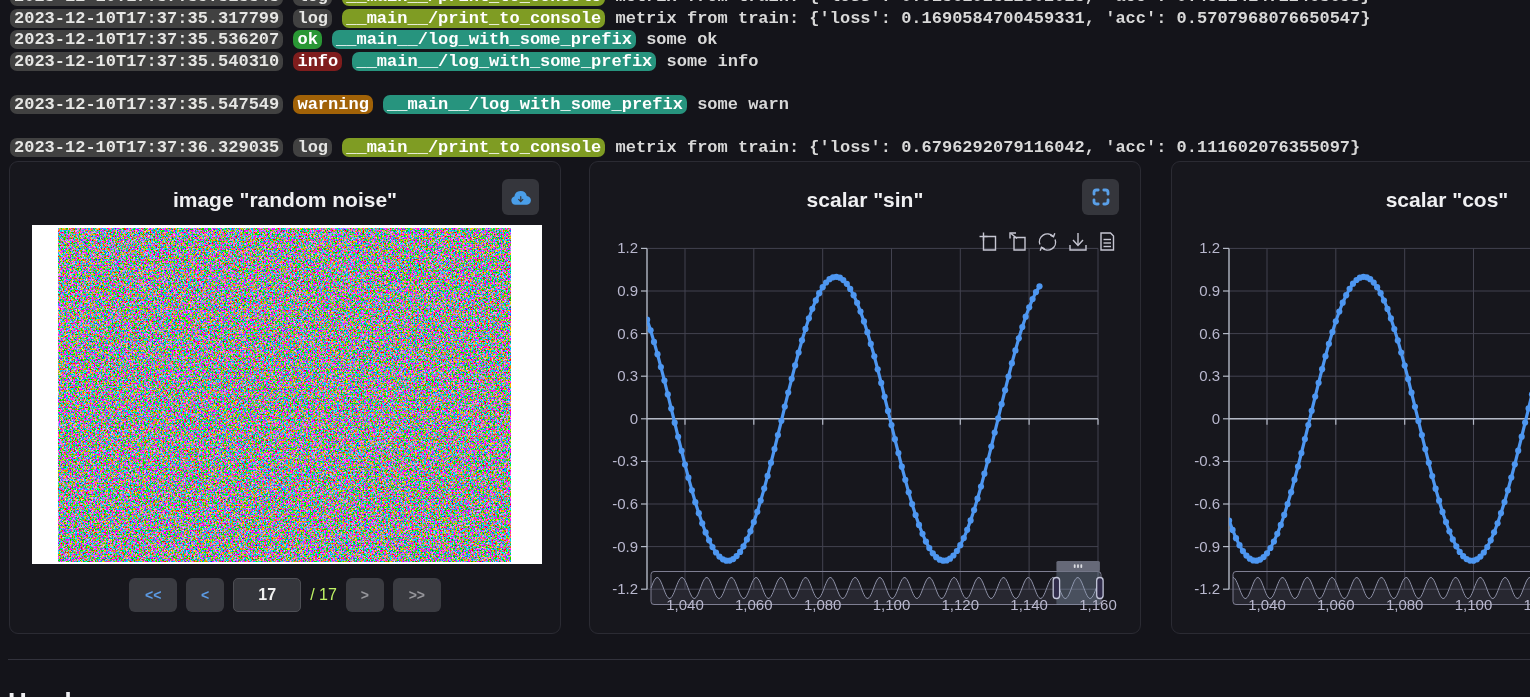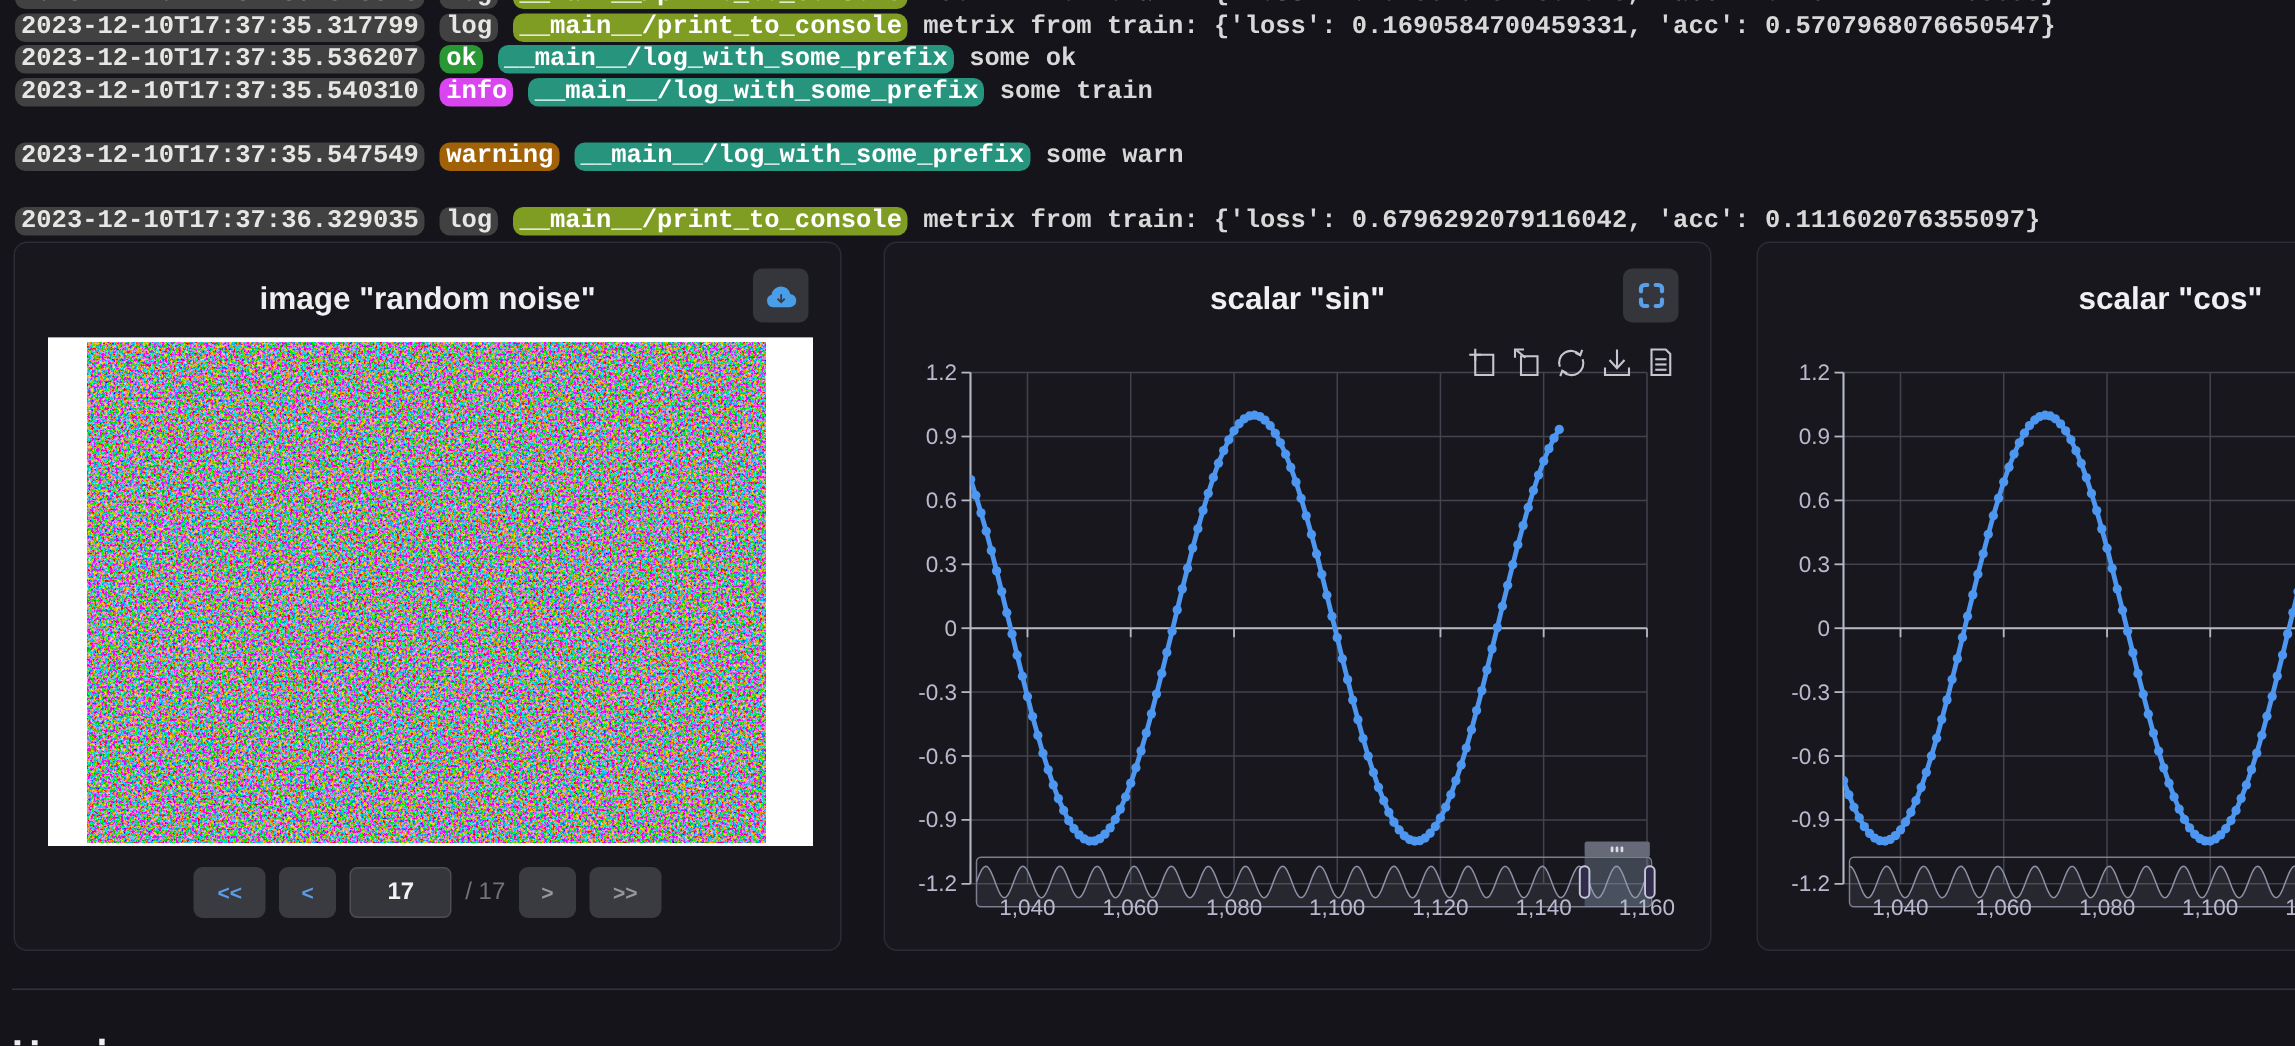--- a/index.html
+++ b/index.html
@@ -1,45 +1,45 @@
 <!DOCTYPE html>
 <html><head><meta charset="utf-8"><style>
 *{margin:0;padding:0;box-sizing:border-box}
 html,body{background:#14141a}
 #root{position:relative;width:1530px;height:697px;background:#14141a;overflow:hidden;font-family:"Liberation Sans",sans-serif}
 .ll{position:absolute;left:10px;white-space:pre;font-family:"Liberation Mono",monospace;font-size:17px;font-weight:bold;line-height:21.5px;color:#d8d8d8}
 .b{padding:0 4px;border-radius:7px;color:#fff}
 .ts{background:#414141;color:#e6e6e4}
 .lvl-log{background:#414141;color:#e6e6e4}
 .lvl-ok{background:#2a9735}
-.lvl-info{background:#d946ef}
+.lvl-info{background:#7f1d1d}
 .lvl-dbg{background:#6f2bba}
 .lvl-warn{background:#a16207}
 .lvl-err{background:#b52622}
 .src-g{background:#7f9c23}
 .src-t{background:#27947e}
 .msg{color:#d8d8d8}
 .card{position:absolute;top:161px;width:552px;height:473px;background:#17171d;border:1px solid #2b2b33;border-radius:9px}
 .ctitle{position:absolute;top:26px;left:0;width:100%;text-align:center;font-size:21px;font-weight:bold;color:#f0f0f2}
 .cbtn{position:absolute;top:17px;right:21px;width:37px;height:36px;background:#35363c;border-radius:6px;display:flex;align-items:center;justify-content:center}
 .imgwrap{position:absolute;left:22px;top:63px;width:510px;height:339px;background:#fff}
 .pgrow{position:absolute;left:0;top:416px;width:100%;display:flex;justify-content:center;align-items:center;gap:9px;font-weight:bold}
 .pbtn{height:34px;background:#3a3b41;border-radius:6px;display:flex;align-items:center;justify-content:center;font-size:14px}
 .pblue{color:#5c9ce6}.pgray{color:#97979c}
 .pinput{width:68px;height:34px;background:#35363c;border:1px solid #4d4e54;border-radius:5px;color:#f2f2f2;font-size:16px;display:flex;align-items:center;justify-content:center;font-weight:bold}
-.ptotal{color:#737373;font-size:16px;font-weight:normal}
+.ptotal{color:#bef264;font-size:16px;font-weight:normal}
 .hr{position:absolute;left:8px;right:-20px;top:659px;height:1px;background:#32323c}
 .hdr{position:absolute;left:8px;top:687px;font-size:26px;font-weight:bold;color:#f0f0f2}
 </style></head>
 <body>
 <div id="root">
 <div class="ll" style="top:-14.0px"><span class="b ts">2023-12-10T17:37:35.313843</span> <span class="b lvl-log">log</span> <span class="b src-g">__main__/print_to_console</span> <span class="msg">metrix from train: {'loss': 0.9136192812802023, 'acc': 0.4511414712468653}</span></div>
 <div class="ll" style="top:7.5px"><span class="b ts">2023-12-10T17:37:35.317799</span> <span class="b lvl-log">log</span> <span class="b src-g">__main__/print_to_console</span> <span class="msg">metrix from train: {'loss': 0.1690584700459331, 'acc': 0.5707968076650547}</span></div>
 <div class="ll" style="top:29.0px"><span class="b ts">2023-12-10T17:37:35.536207</span> <span class="b lvl-ok">ok</span> <span class="b src-t">__main__/log_with_some_prefix</span> <span class="msg">some ok</span></div>
-<div class="ll" style="top:50.5px"><span class="b ts">2023-12-10T17:37:35.540310</span> <span class="b lvl-info">info</span> <span class="b src-t">__main__/log_with_some_prefix</span> <span class="msg">some train</span></div>
+<div class="ll" style="top:50.5px"><span class="b ts">2023-12-10T17:37:35.540310</span> <span class="b lvl-info">info</span> <span class="b src-t">__main__/log_with_some_prefix</span> <span class="msg">some info</span></div>
 <div class="ll" style="top:93.5px"><span class="b ts">2023-12-10T17:37:35.547549</span> <span class="b lvl-warn">warning</span> <span class="b src-t">__main__/log_with_some_prefix</span> <span class="msg">some warn</span></div>
 <div class="ll" style="top:136.5px"><span class="b ts">2023-12-10T17:37:36.329035</span> <span class="b lvl-log">log</span> <span class="b src-g">__main__/print_to_console</span> <span class="msg">metrix from train: {'loss': 0.6796292079116042, 'acc': 0.111602076355097}</span></div>
 <div class="card" style="left:9px">
   <div class="ctitle">image "random noise"</div>
   <div class="cbtn">
         <svg width="21" height="21" viewBox="0 0 24 24">
           <path fill="#4a9ee8" d="M19.2 10.2A7.2 7.2 0 0 0 5 10.9 4.8 4.8 0 0 0 6.2 20.3 h12.2 a4.9 4.9 0 0 0 .8-10.1z"></path>
           <path fill="#3a3b41" d="M12.3 10.3c.38 0 .7.3.7.7v3.9l1.5-1.5 1 1-3.2 3.2-3.2-3.2 1-1 1.5 1.5v-3.9c0-.4.32-.7.7-.7z"></path>
         </svg>
       </div>

